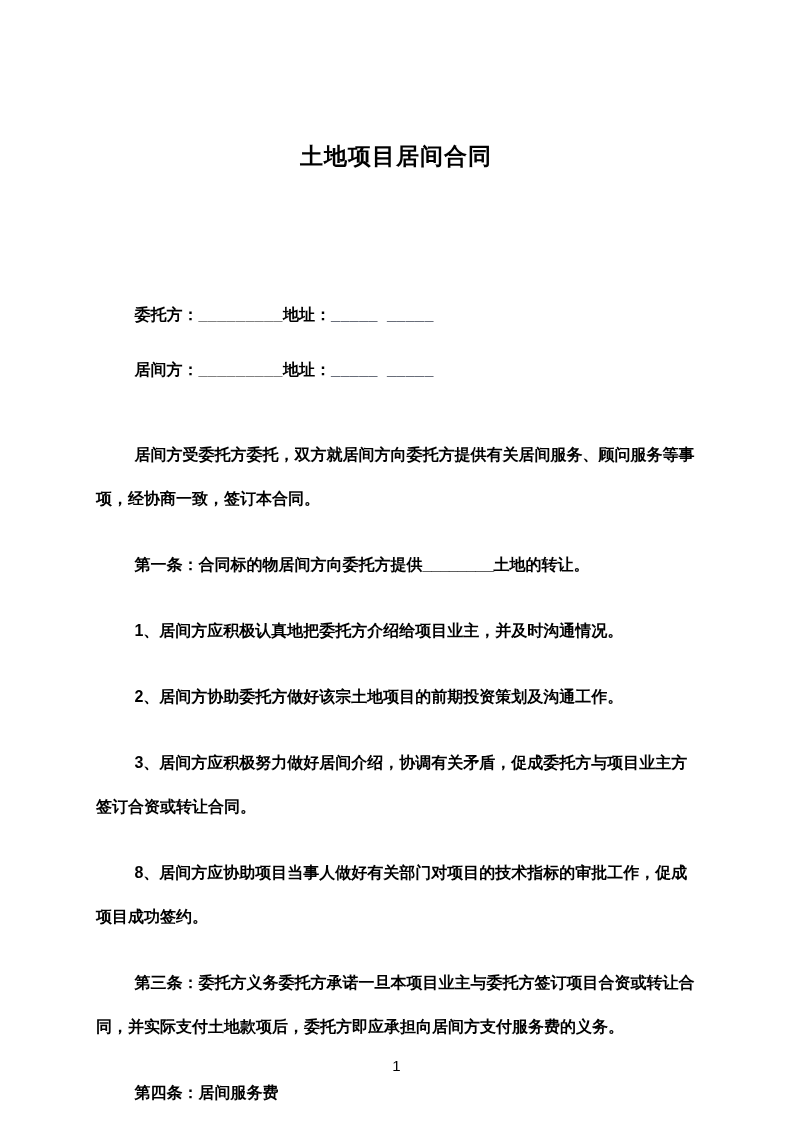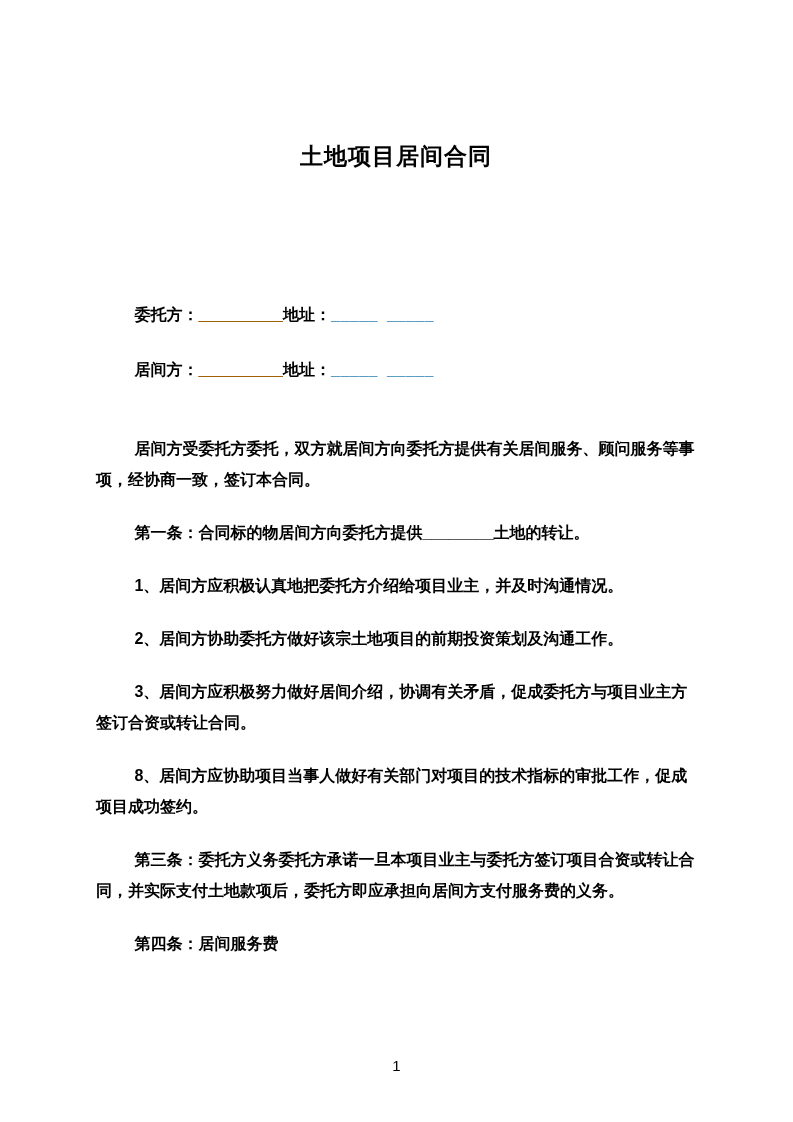--- a/index.html
+++ b/index.html
@@ -34,33 +34,32 @@
     font-size: 16px;
     font-weight: 700;
     line-height: 30px;
     text-indent: 2.4em;
     white-space: nowrap;
   }
   .party-line.first {
     margin-top: 128px;
   }
   .blank-dark {
-    color: #a16207;
+    color: #404040;
     letter-spacing: 0.5px;
-    text-decoration: underline;
   }
   .blank-light {
-    color: #0369a1;
+    color: #0f172a;
     letter-spacing: 0.5px;
   }
   .para {
     margin: 0 0 22px 0;
     font-size: 16px;
     font-weight: 700;
-    line-height: 31px;
+    line-height: 44px;
     text-indent: 2.4em;
     text-align: left;
   }
   .para.lead {
     margin-top: 48px;
   }
   .page-number {
     position: absolute;
     left: 0;
     right: 0;

